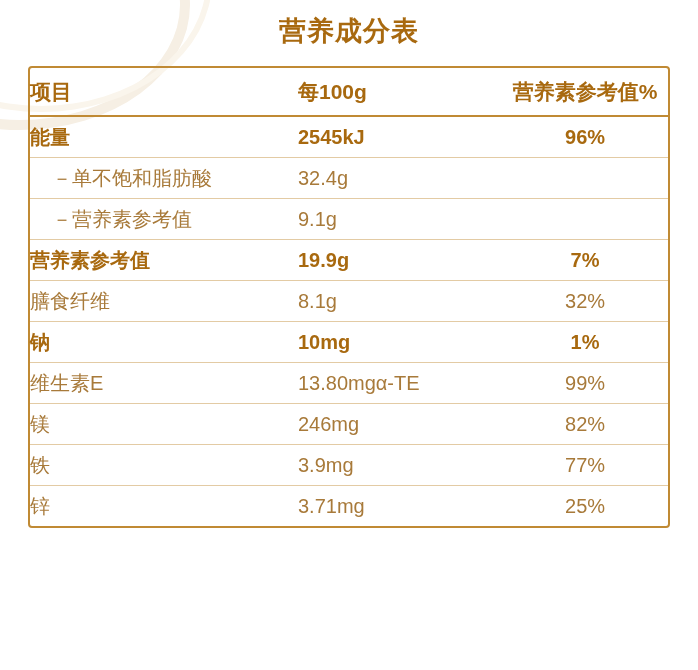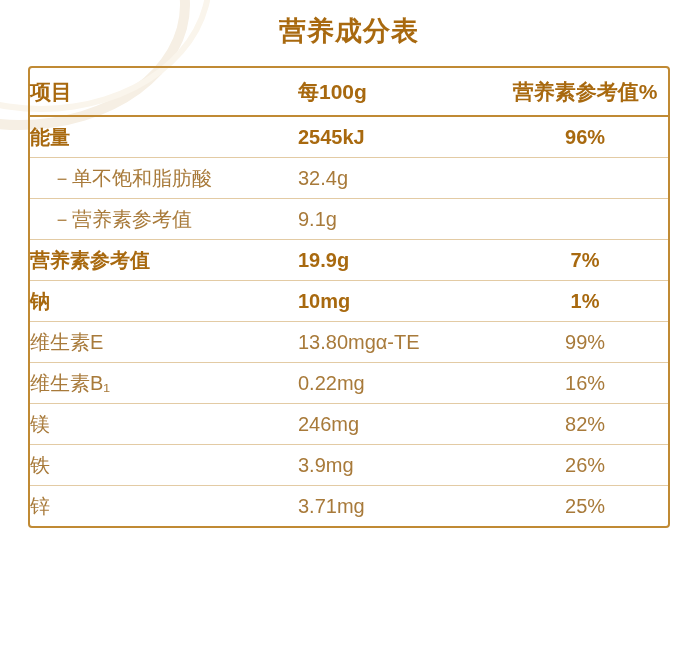--- a/index.html
+++ b/index.html
@@ -138,44 +138,44 @@
           <tr class="row rule">
             <td class="c-name indent">－营养素参考值</td>
             <td class="c-val">9.1g</td>
             <td class="c-nrv"></td>
           </tr>
           <tr class="row bold rule">
             <td class="c-name">营养素参考值</td>
             <td class="c-val">19.9g</td>
             <td class="c-nrv">7%</td>
           </tr>
+          <tr class="row rule">
+            <td class="c-name">膳食纤维</td>
+            <td class="c-val">8.1g</td>
+            <td class="c-nrv">32%</td>
+          </tr>
           <tr class="row bold rule">
             <td class="c-name">钠</td>
             <td class="c-val">10mg</td>
             <td class="c-nrv">1%</td>
           </tr>
           <tr class="row rule">
             <td class="c-name">维生素E</td>
             <td class="c-val">13.80mgα-TE</td>
             <td class="c-nrv">99%</td>
           </tr>
           <tr class="row rule">
-            <td class="c-name">维生素B₁</td>
-            <td class="c-val">0.22mg</td>
-            <td class="c-nrv">16%</td>
-          </tr>
-          <tr class="row rule">
             <td class="c-name">镁</td>
             <td class="c-val">246mg</td>
             <td class="c-nrv">82%</td>
           </tr>
           <tr class="row rule">
             <td class="c-name">铁</td>
             <td class="c-val">3.9mg</td>
-            <td class="c-nrv">26%</td>
+            <td class="c-nrv">77%</td>
           </tr>
           <tr class="row">
             <td class="c-name">锌</td>
             <td class="c-val">3.71mg</td>
             <td class="c-nrv">25%</td>
           </tr>
         </tbody>
     </table>
   </div>
 

